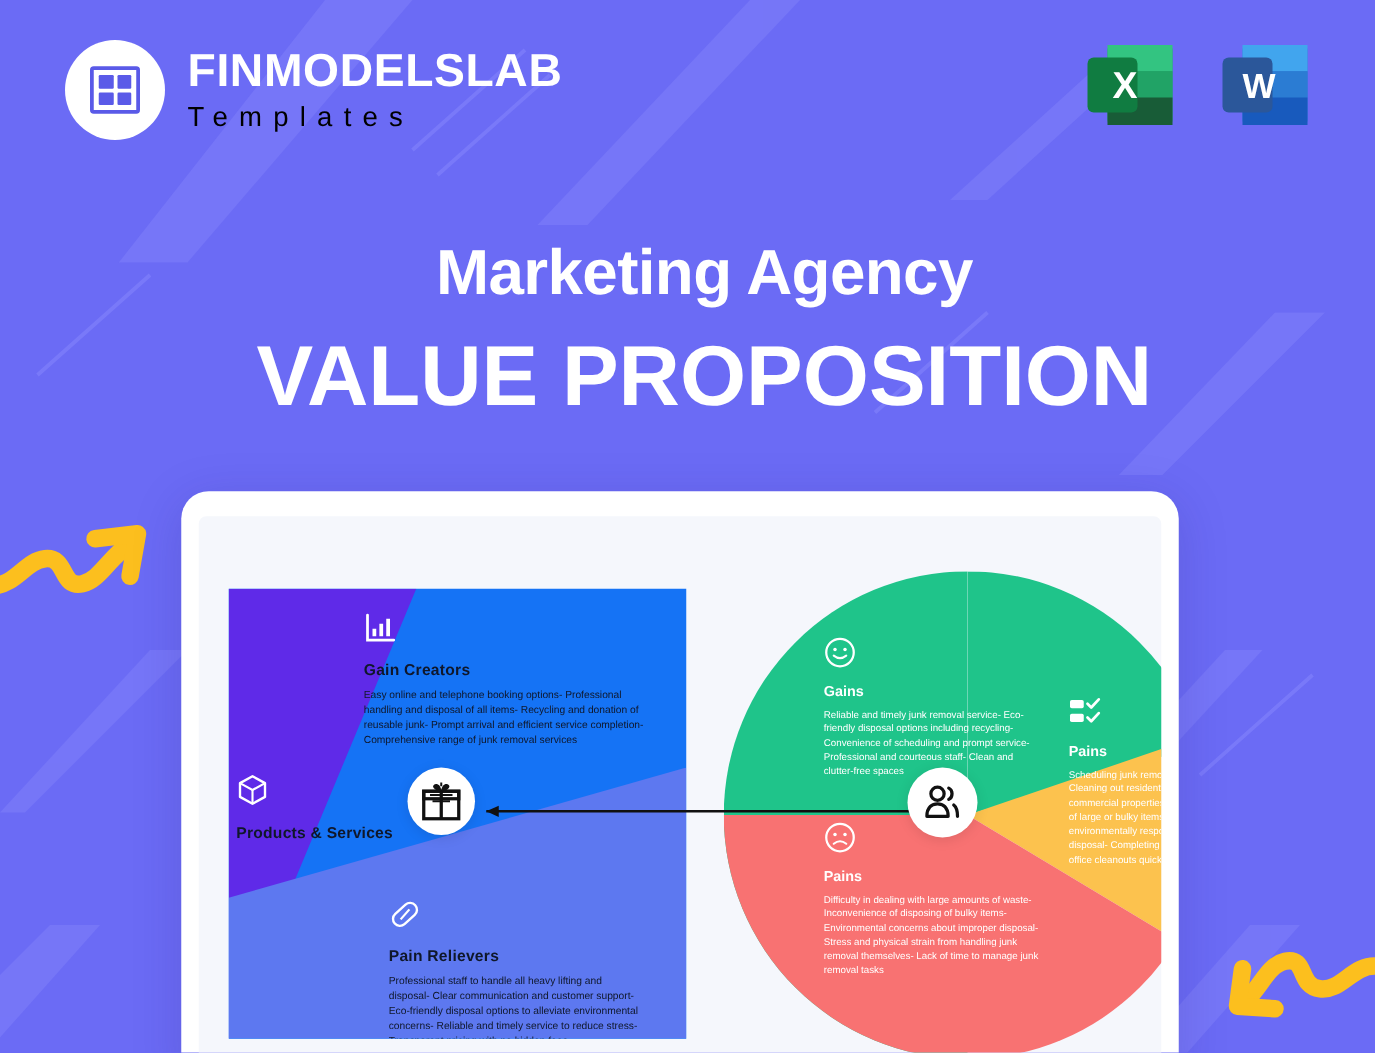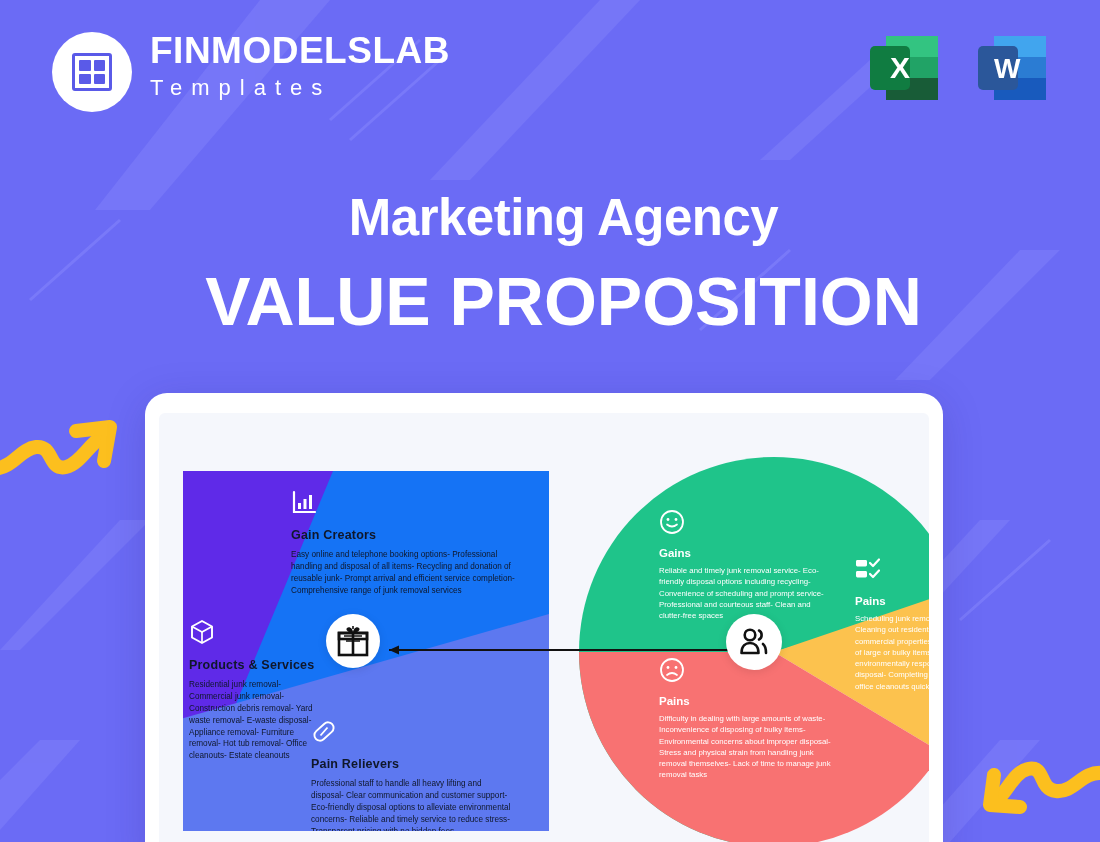--- a/index.html
+++ b/index.html
@@ -10,35 +10,35 @@
     position:relative;
   }
 
   
   .bg-strokes { position:absolute; inset:0; overflow:hidden; pointer-events:none; }
   .bg-strokes svg { position:absolute; inset:0; }
 
   
   .header { position:absolute; top:0; left:0; width:1100px; height:150px; }
 
-  .logo-wrap { position:absolute; left:52px; top:32px; display:flex; gap:18px; }
+  .logo-wrap { position:absolute; left:52px; top:32px; display:flex; align-items:center; gap:18px; }
   .logo-circle {
     width:80px; height:80px; border-radius:50%; background:#ffffff;
     display:flex; align-items:center; justify-content:center;
   }
   .logo-grid { width:40px; height:38px; border:3px solid #5a5ae8; border-radius:3px;
     display:grid; grid-template-columns:1fr 1fr; grid-template-rows:1fr 1fr; gap:3px; padding:4px; }
   .logo-grid i { background:#5a5ae8; border-radius:1px; display:block; }
   .logo-text { display:flex; flex-direction:column; }
   .logo-name {
     font-weight:bold; font-size:37px; letter-spacing:0.5px; color:#ffffff; line-height:1;
     position:relative;
   }
   .logo-sub {
-    font-size:22px; letter-spacing:9px; color:#ffffff; margin-top:6px; font-weight:400;
+    font-size:22px; letter-spacing:9px; color:#000000; margin-top:6px; font-weight:400;
   }
 
   .office-icons { position:absolute; right:48px; top:28px; display:flex; gap:28px; }
   .office-icon { width:80px; height:80px; position:relative; }
 
   
   .titles { position:absolute; top:190px; width:1100px; text-align:center;padding-left:27px; }
   .title-1 {
     font-size:51px; font-weight:bold; color:#ffffff; letter-spacing:-0.5px; line-height:1.1;
   }
@@ -223,21 +223,20 @@
 
       <div class="sq-block blk-prod">
         <div class="sq-icon">
           <svg width="26" height="26" viewBox="0 0 26 26">
             <path d="M13 2 L23 7.5 V18.5 L13 24 L3 18.5 V7.5 Z" stroke="#ffffff" stroke-width="1.9" fill="none" stroke-linejoin="round"></path>
             <path d="M3 7.5 L13 13 L23 7.5" stroke="#ffffff" stroke-width="1.7" fill="none"></path>
             <path d="M13 13 V24" stroke="#ffffff" stroke-width="1.7" fill="none"></path>
           </svg>
         </div>
         <div class="sq-title">Products &amp; Services</div>
-        <div class="sq-body">Residential junk removal- Commercial junk removal- Construction debris removal- Yard waste removal- E-waste disposal- Appliance removal- Furniture removal- Hot tub removal- Office cleanouts- Estate cleanouts</div>
       </div>
 
       <div class="sq-block blk-pain">
         <div class="sq-icon">
           <svg width="26" height="26" viewBox="0 0 26 26">
             <rect x="2" y="8" width="22" height="11" rx="5.5" stroke="#ffffff" stroke-width="1.9" fill="none" transform="rotate(-42 13 13.5)"></rect>
             <path d="M9.5 17.5 L16.5 9.5" stroke="#ffffff" stroke-width="1.8"></path>
           </svg>
         </div>
         <div class="sq-title">Pain Relievers</div>

